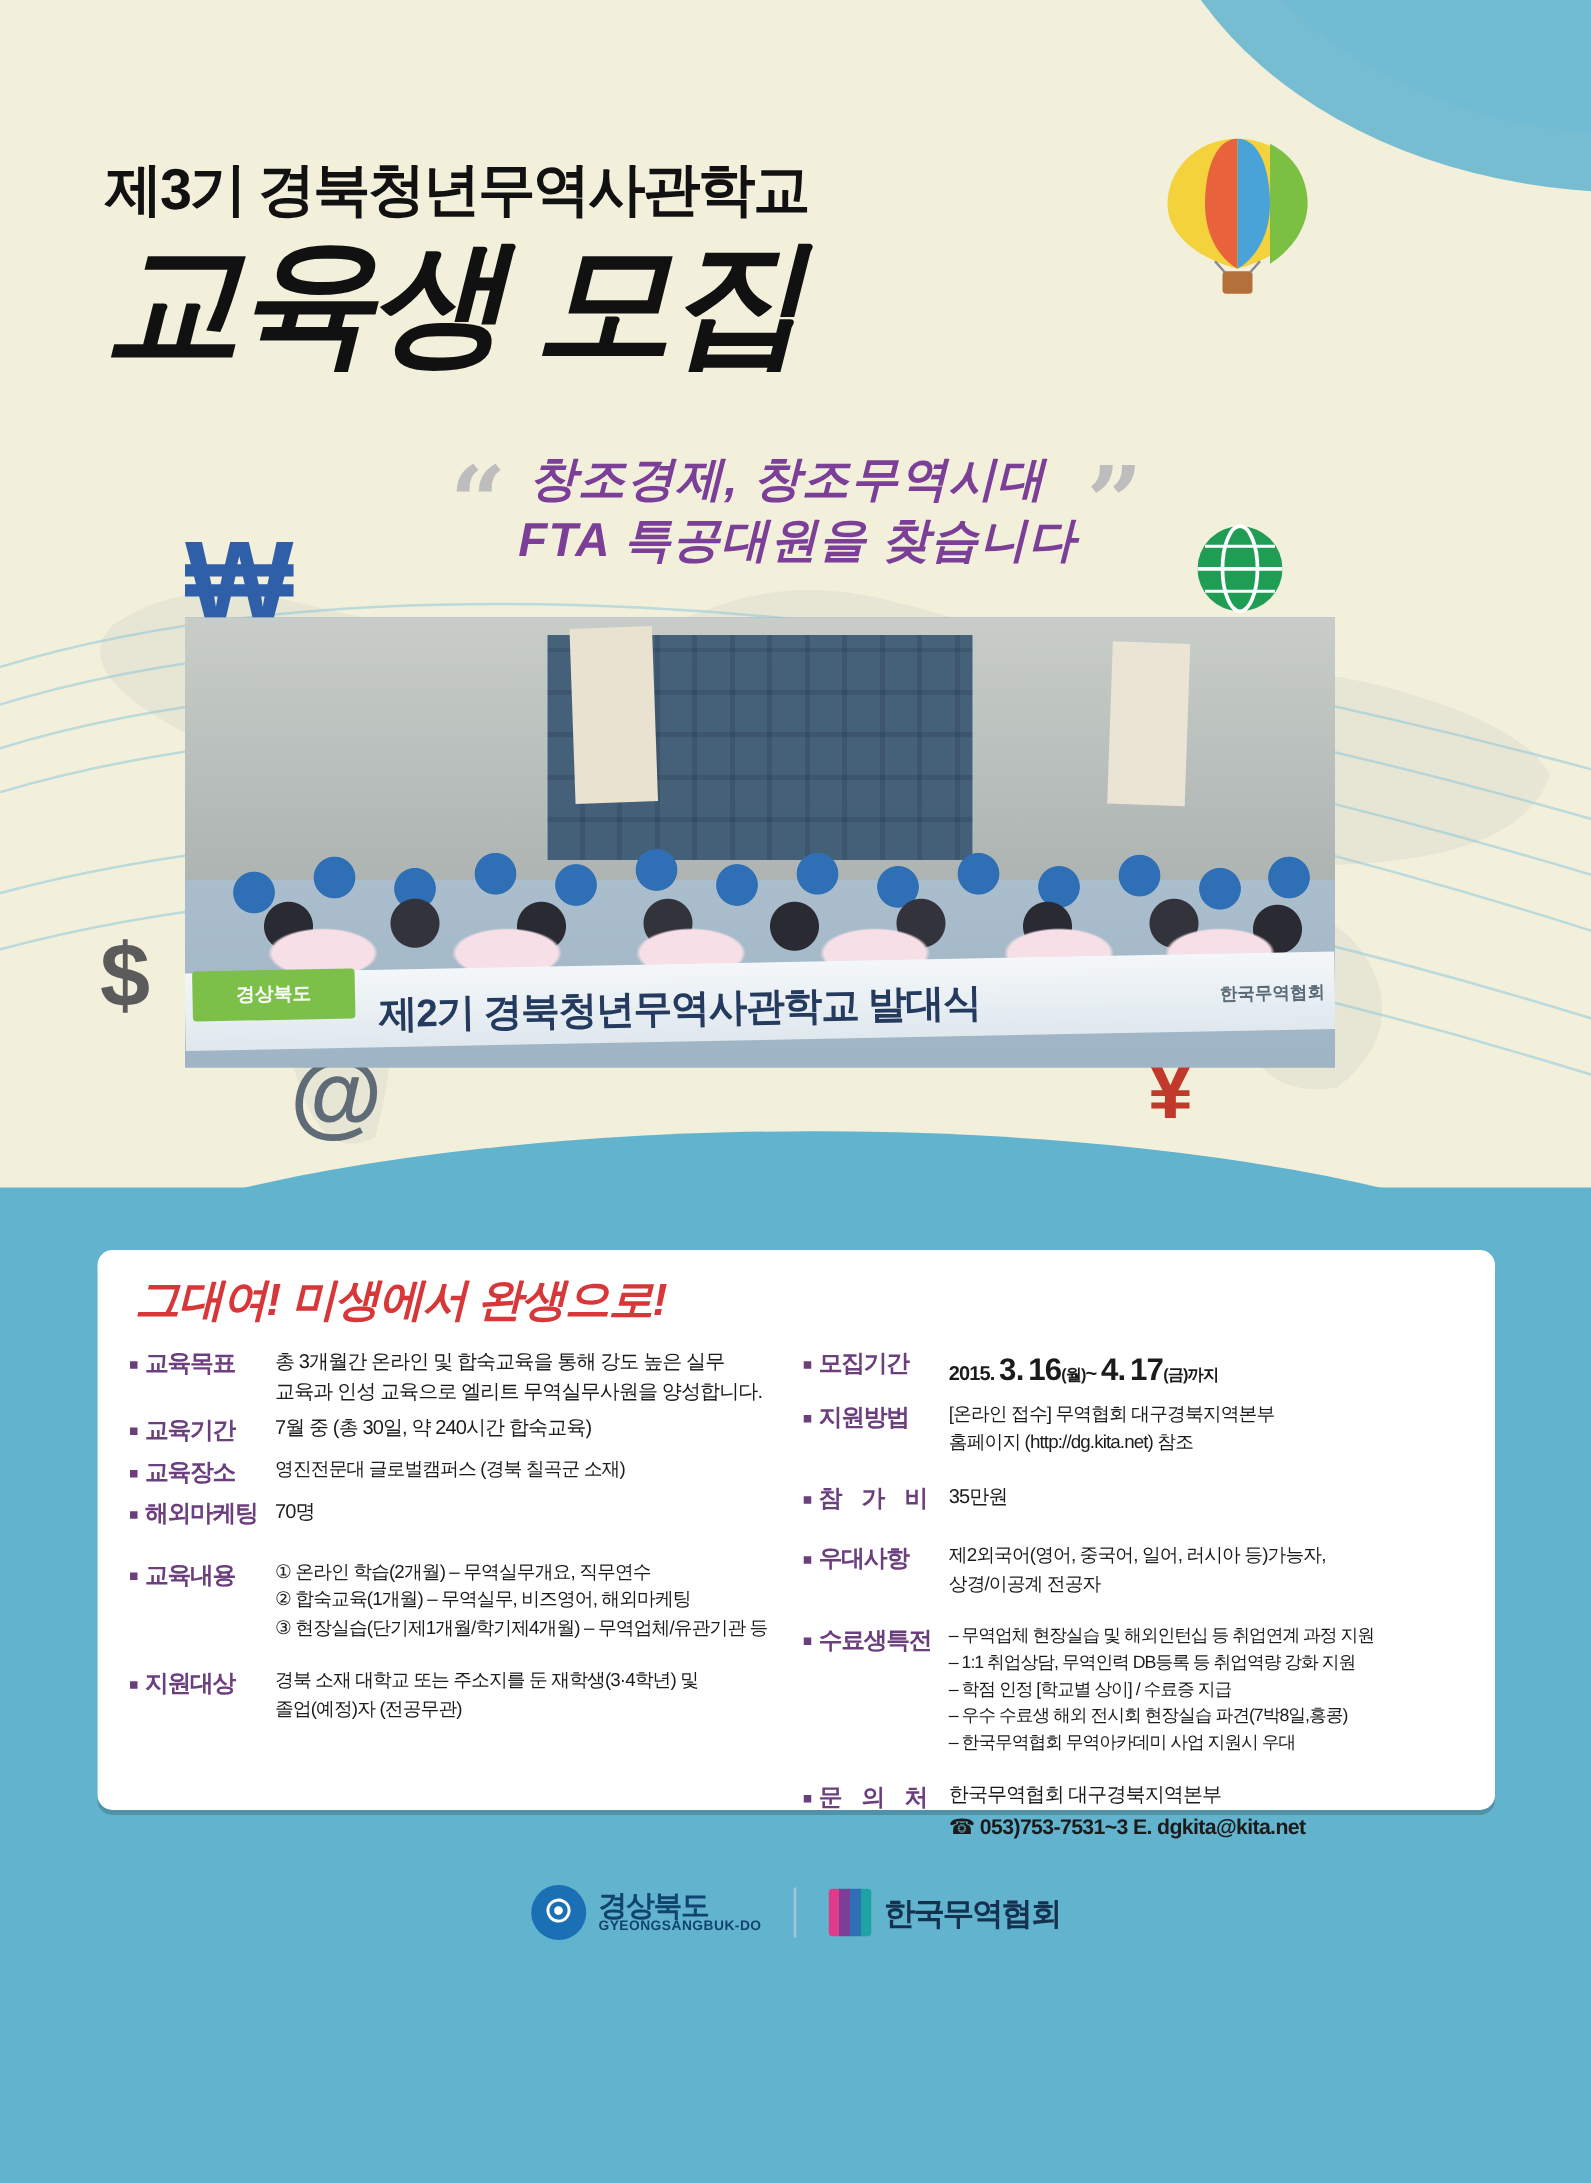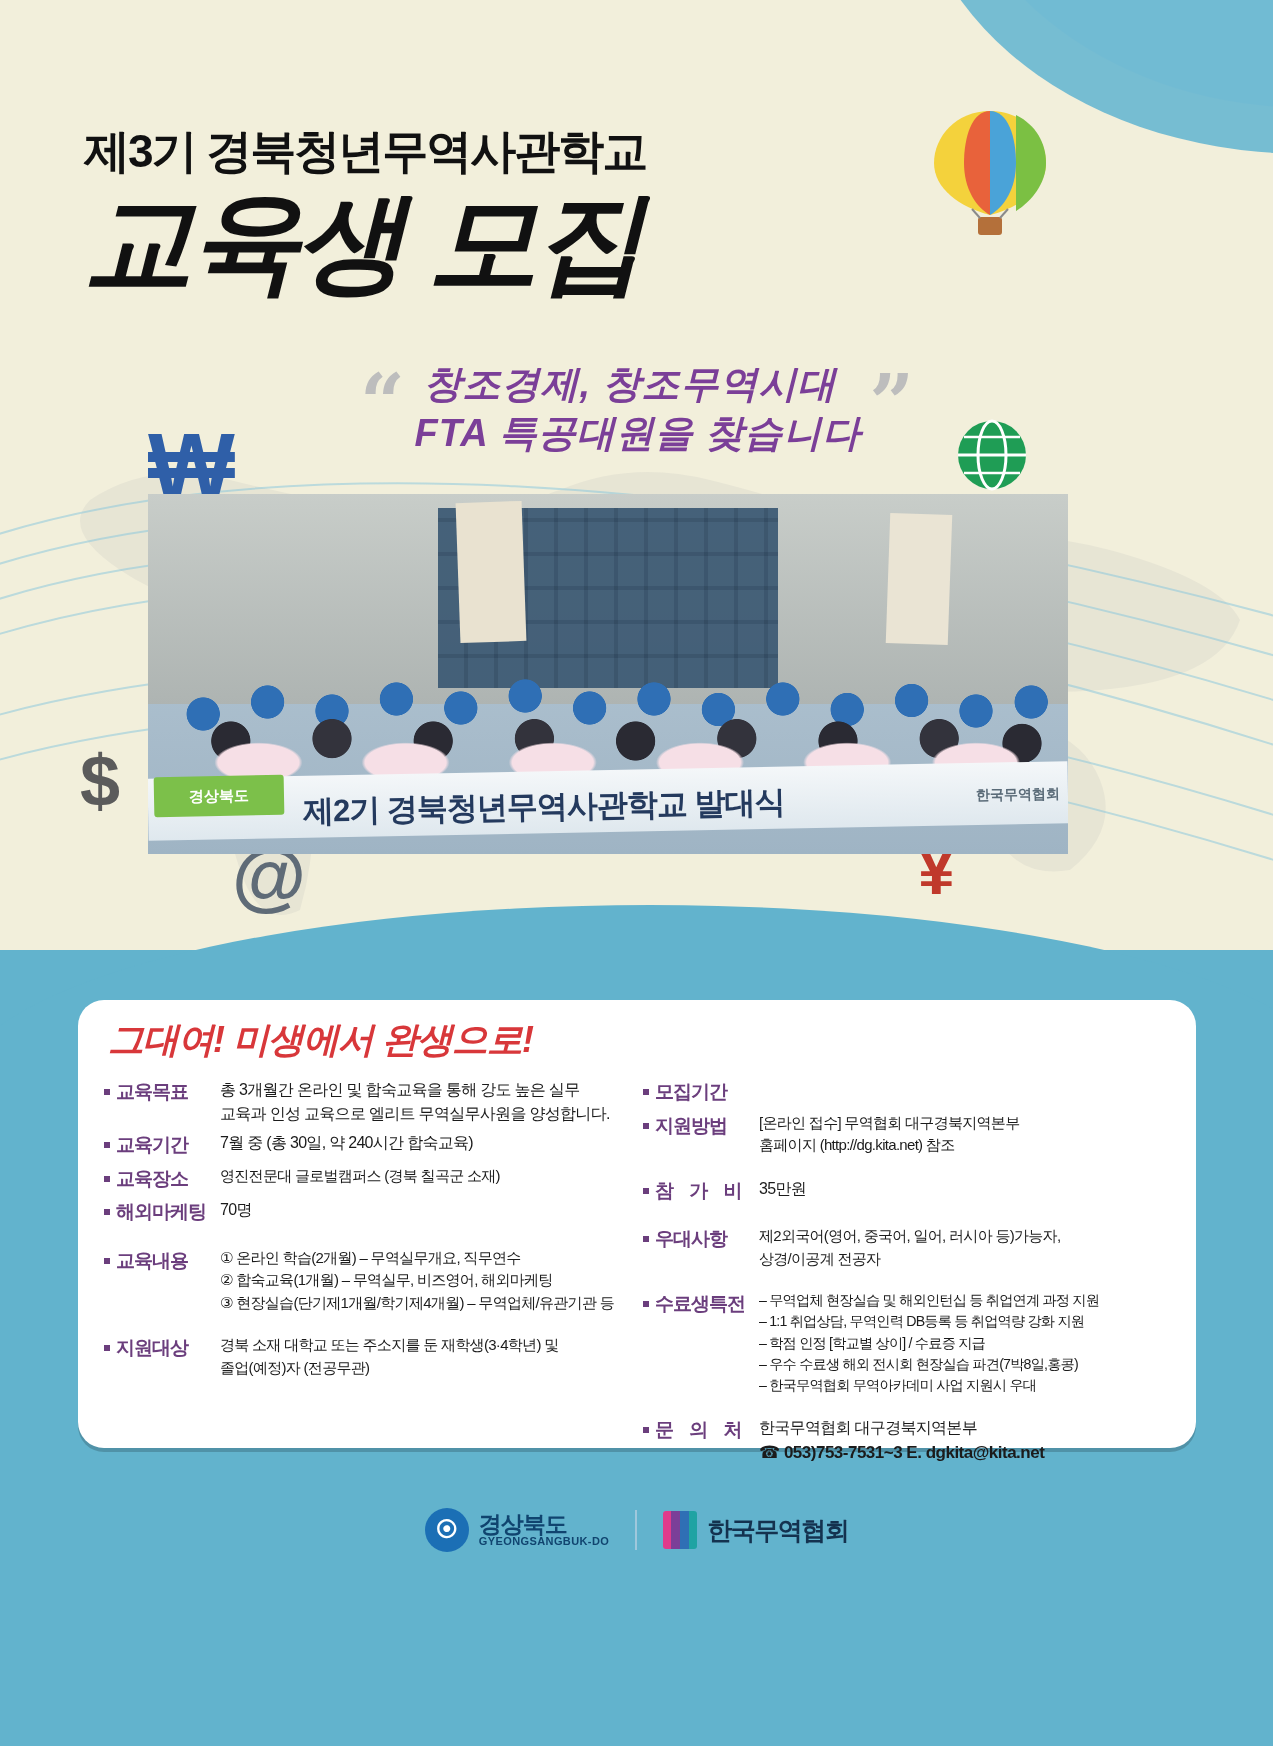--- a/index.html
+++ b/index.html
@@ -156,21 +156,21 @@
     color:#fff;font-size:15px;font-weight:bold;text-align:center;line-height:40px;
   }
   .ph-credit{
     position:absolute;right:8px;top:292px;font-size:14px;color:#5a6b78;
     transform:rotate(-1.1deg);font-weight:bold;
   }
 
   
   .card{
     position:absolute;left:78px;top:1000px;width:1118px;height:448px;
-    background:#fff;border-radius:26px;
+    background:#fff;border-radius:12px;
     box-shadow:0 4px 0 rgba(0,0,0,.18);
   }
   .card-title{
     position:absolute;left:30px;top:16px;
     font-size:36px;font-weight:bold;color:#d8373a;
     font-style:italic;letter-spacing:-1px;
   }
   .cols{position:absolute;left:24px;top:78px;width:1070px;display:flex;gap:8px;}
   .col{width:50%;}
   .row{display:flex;margin-bottom:5px;align-items:flex-start;}
@@ -351,20 +351,23 @@
             <span class="ln">졸업(예정)자 (전공무관)</span>
           </div>
         </div>
 
       </div>
 
       <div class="col">
 
         <div class="row">
           <div class="lbl">모집기간</div>
+          <div class="val">
+            <span class="period"><span>2015.</span> <span class="big">3.</span> <span class="big">16</span><span class="sml">(월)</span><span>~</span> <span class="big">4.</span> <span class="big">17</span><span class="sml">(금)까지</span></span>
+          </div>
         </div>
 
         <div class="row">
           <div class="lbl">지원방법</div>
           <div class="val sm">
             <span class="ln">[온라인 접수] 무역협회 대구경북지역본부</span>
             <span class="ln">홈페이지 (http://dg.kita.net) 참조</span>
           </div>
         </div>
 

